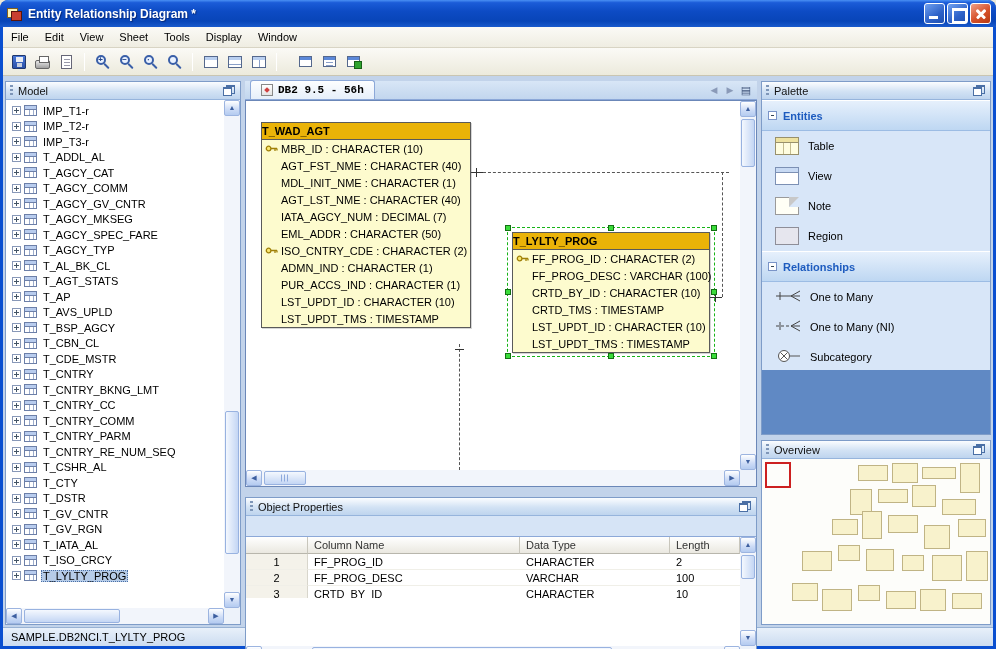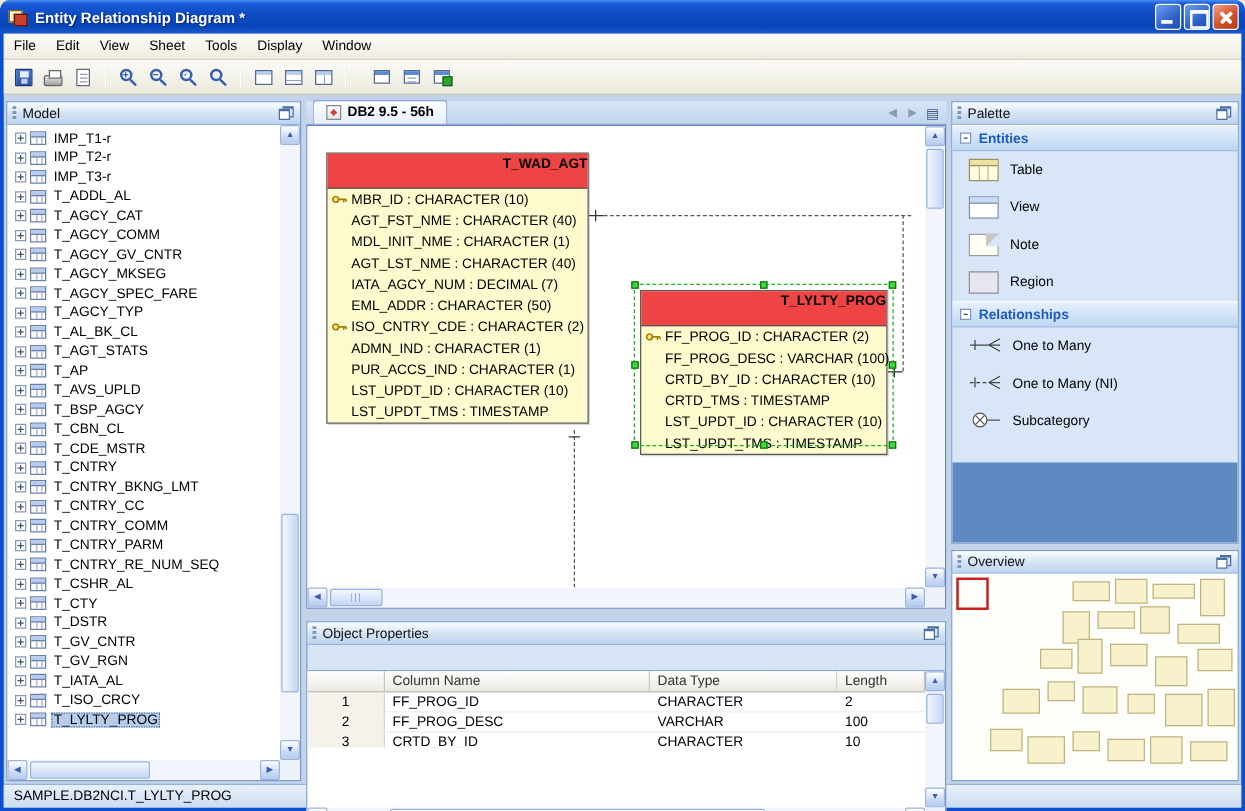--- a/index.html
+++ b/index.html
@@ -129,21 +129,21 @@
   .tree-label { padding:0 2px; }
   .model-sbv { right:0; top:18px; bottom:16px; }
   .model-sbh { left:0; right:16px; bottom:0; }
 
   
   .center { position:absolute; left:242px; top:5px; width:512px; height:544px; }
   .doc-tabbar { height:19px; background:linear-gradient(#D8E6F6,#C2D6EE);
     border-bottom:1px solid #8CA8D8; display:flex; align-items:flex-end; position:relative; }
   .doc-tab { height:19px; margin-left:5px; padding:0 10px; display:flex; align-items:center; gap:5px;
     background:linear-gradient(#FDFEFF,#E6EFFA); border:1px solid #8CA8D8; border-bottom:none;
-    border-radius:3px 3px 0 0; font-weight:bold; }
+    border-radius:3px 3px 0 0; font-weight:bold;font-family:Liberation Mono, monospace; }
   .tab-ic { width:12px; height:12px; background:linear-gradient(#fff,#E4E4E4);
     border:1px solid #888; position:relative; flex:none; }
   .tab-ic::after { content:""; position:absolute; width:4px; height:4px; background:#D04040;
     left:3px; top:3px; transform:rotate(45deg); }
   .tab-nav { position:absolute; right:4px; top:2px; display:flex; gap:2px; }
   .nav-ic { width:14px; height:14px; display:flex; align-items:center; justify-content:center; position:relative; }
   .nav-ic::before { font-size:9px; color:#8A9AB8; }
   .n-prev::before { content:"◀"; } .n-next::before { content:"▶"; }
   .n-list::before { content:"▤"; font-size:11px; color:#44597E; }
 
@@ -155,22 +155,22 @@
 
   
   .dash-h { position:absolute; border-top:1px dashed #555; height:0; }
   .dash-v { position:absolute; border-left:1px dashed #555; width:0; }
   .stub-h { position:absolute; height:0; border-top:1px solid #333; }
   .tickv { position:absolute; width:1px; height:9px; background:#333; }
   .tickh { position:absolute; height:1px; width:9px; background:#333; }
 
   .entity { position:absolute; border:1px solid #5A5A5A; background:#FDFBCE;
     box-shadow:1px 1px 0 rgba(90,90,90,.25); z-index:2; }
-  .etitle { height:28px; line-height:17px; text-align:right; font-weight:bold;
-    border-bottom:1px solid #5A5A5A; background:#ef4444; }
+  .etitle { height:17px; line-height:17px; text-align:left; font-weight:bold;
+    border-bottom:1px solid #5A5A5A; background:#eab308; }
   .erow { height:17px; display:flex; align-items:center; padding:0 5px 0 3px; white-space:nowrap; }
   .keyspot { width:16px; flex:none; visibility:hidden; display:flex; align-items:center; }
   .erow.haskey .keyspot { visibility:visible; }
 
   .selection { position:absolute; border:1px dashed #17B317; z-index:3; pointer-events:none; }
   .hd { position:absolute; width:6px; height:6px; background:#3ADC3A; border:1px solid #137013; pointer-events:auto; }
   .hd.nw{left:-3px;top:-3px;} .hd.n{left:50%;top:-3px;margin-left:-3px;} .hd.ne{right:-3px;top:-3px;}
   .hd.e{right:-3px;top:50%;margin-top:-3px;} .hd.se{right:-3px;bottom:-3px;} .hd.s{left:50%;bottom:-3px;margin-left:-3px;}
   .hd.sw{left:-3px;bottom:-3px;} .hd.w{left:-3px;top:50%;margin-top:-3px;}
 
@@ -195,21 +195,21 @@
   .op-cell.name { width:212px; flex:none; }
   .op-cell.type { width:150px; flex:none; }
   .op-cell.len  { flex:1; }
   .op-body { overflow:hidden; height:44px; }
   .op-sbv { right:0; top:0; bottom:16px; }
   .op-sbh { left:0; right:16px; bottom:0; }
 
   
   .palette-panel { left:758px; top:5px; width:230px; height:354px; }
   .pal-body { position:absolute; left:0; right:0; top:18px; bottom:0; background:#D8E6F8; }
-  .pal-sec { height:21px; display:flex; align-items:center; padding-left:6px;
+  .pal-sec { height:31px; display:flex; align-items:center; padding-left:6px;
     background:linear-gradient(#E6F0FC,#BED7F2); border-top:1px solid #FFF; border-bottom:1px solid #9CBCE4; }
   .colbox { width:9px; height:9px; border:1px solid #7A94C8; background:#fff; position:relative;
     margin-right:6px; flex:none; }
   .colbox::before { content:""; position:absolute; left:2px; right:2px; top:3px; height:1px; background:#345; }
   .pal-sec-title { font-weight:bold; color:#1D5BBF; }
   .pal-item { height:30px; display:flex; align-items:center; gap:9px; padding-left:13px; }
   .pi { width:24px; height:18px; border:1px solid #98906C; background:#FFFDE0; position:relative; flex:none; }
   .pi-table::before,.pi-view::before { content:""; position:absolute; left:0; right:0; top:0; height:4px;
     background:#EEE2A0; border-bottom:1px solid #98906C; }
   .pi-table::after { content:""; position:absolute; left:7px; top:5px; bottom:0; width:1px;

